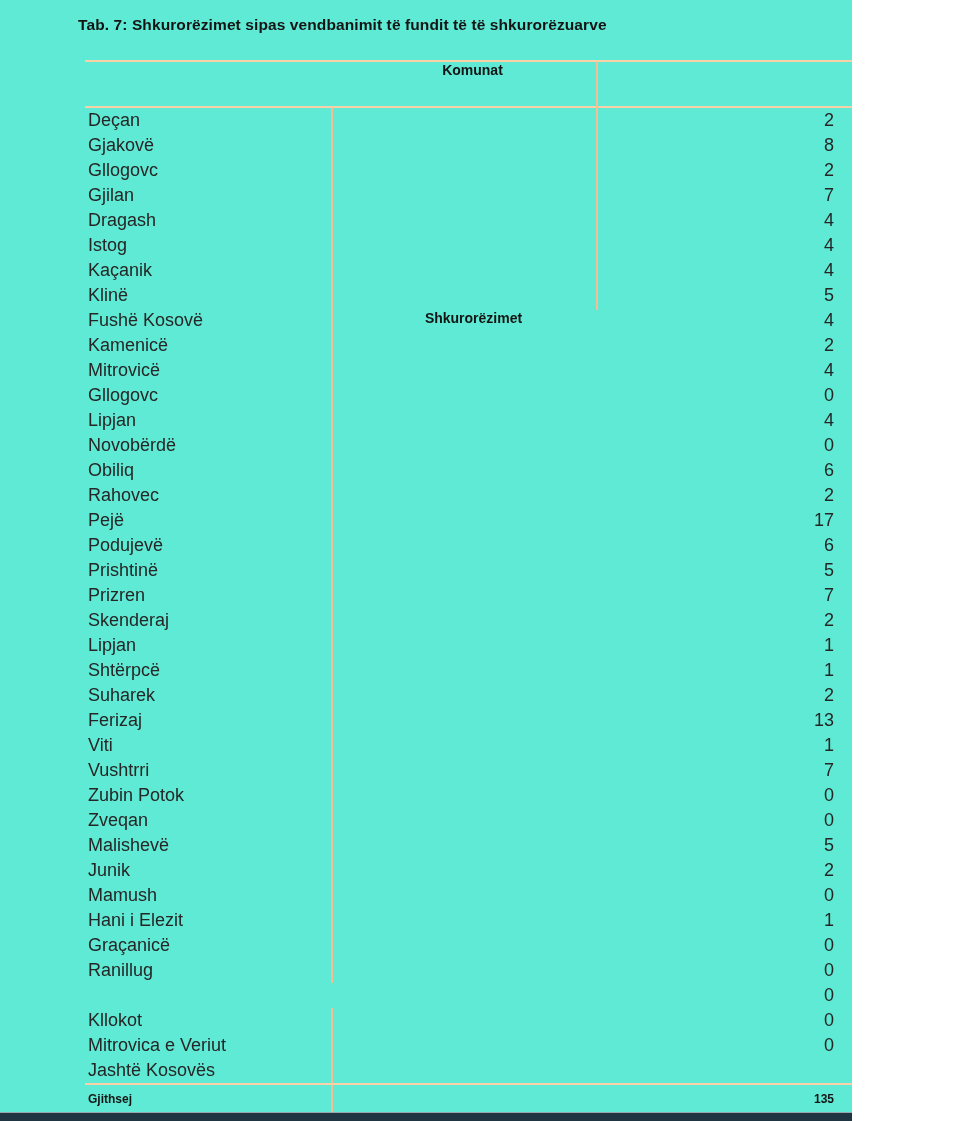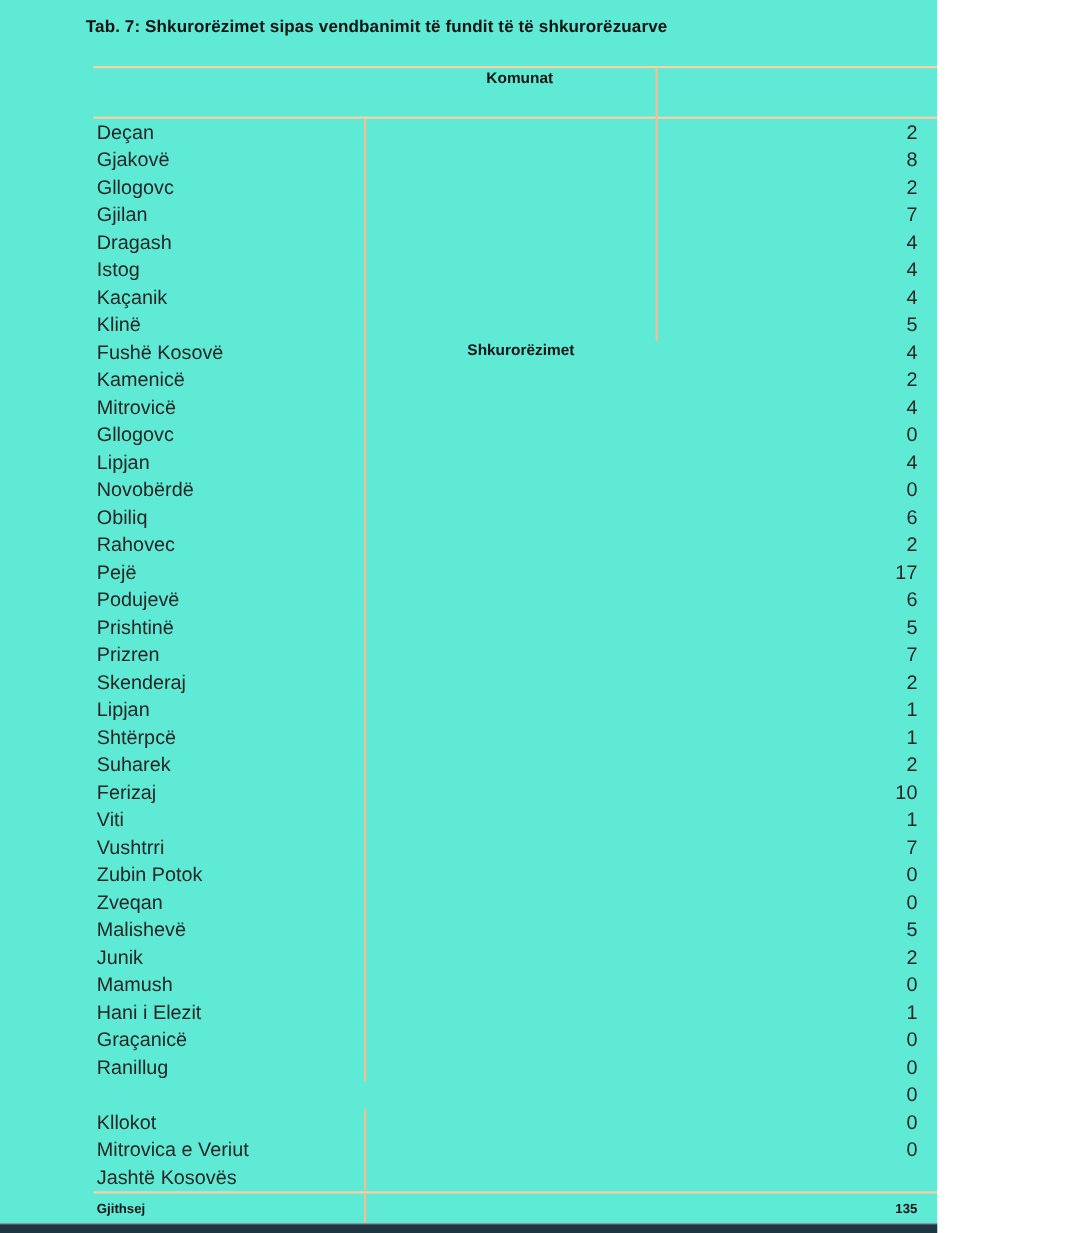--- a/index.html
+++ b/index.html
@@ -225,21 +225,21 @@
     <div class="td-value">1</div>
   </div>
 
   <div class="tr">
     <div class="td-komuna">Suharek</div>
     <div class="td-value">2</div>
   </div>
 
   <div class="tr">
     <div class="td-komuna">Ferizaj</div>
-    <div class="td-value">10</div>
+    <div class="td-value">13</div>
   </div>
 
   <div class="tr">
     <div class="td-komuna">Viti</div>
     <div class="td-value">1</div>
   </div>
 
   <div class="tr">
     <div class="td-komuna">Vushtrri</div>
     <div class="td-value">7</div>

